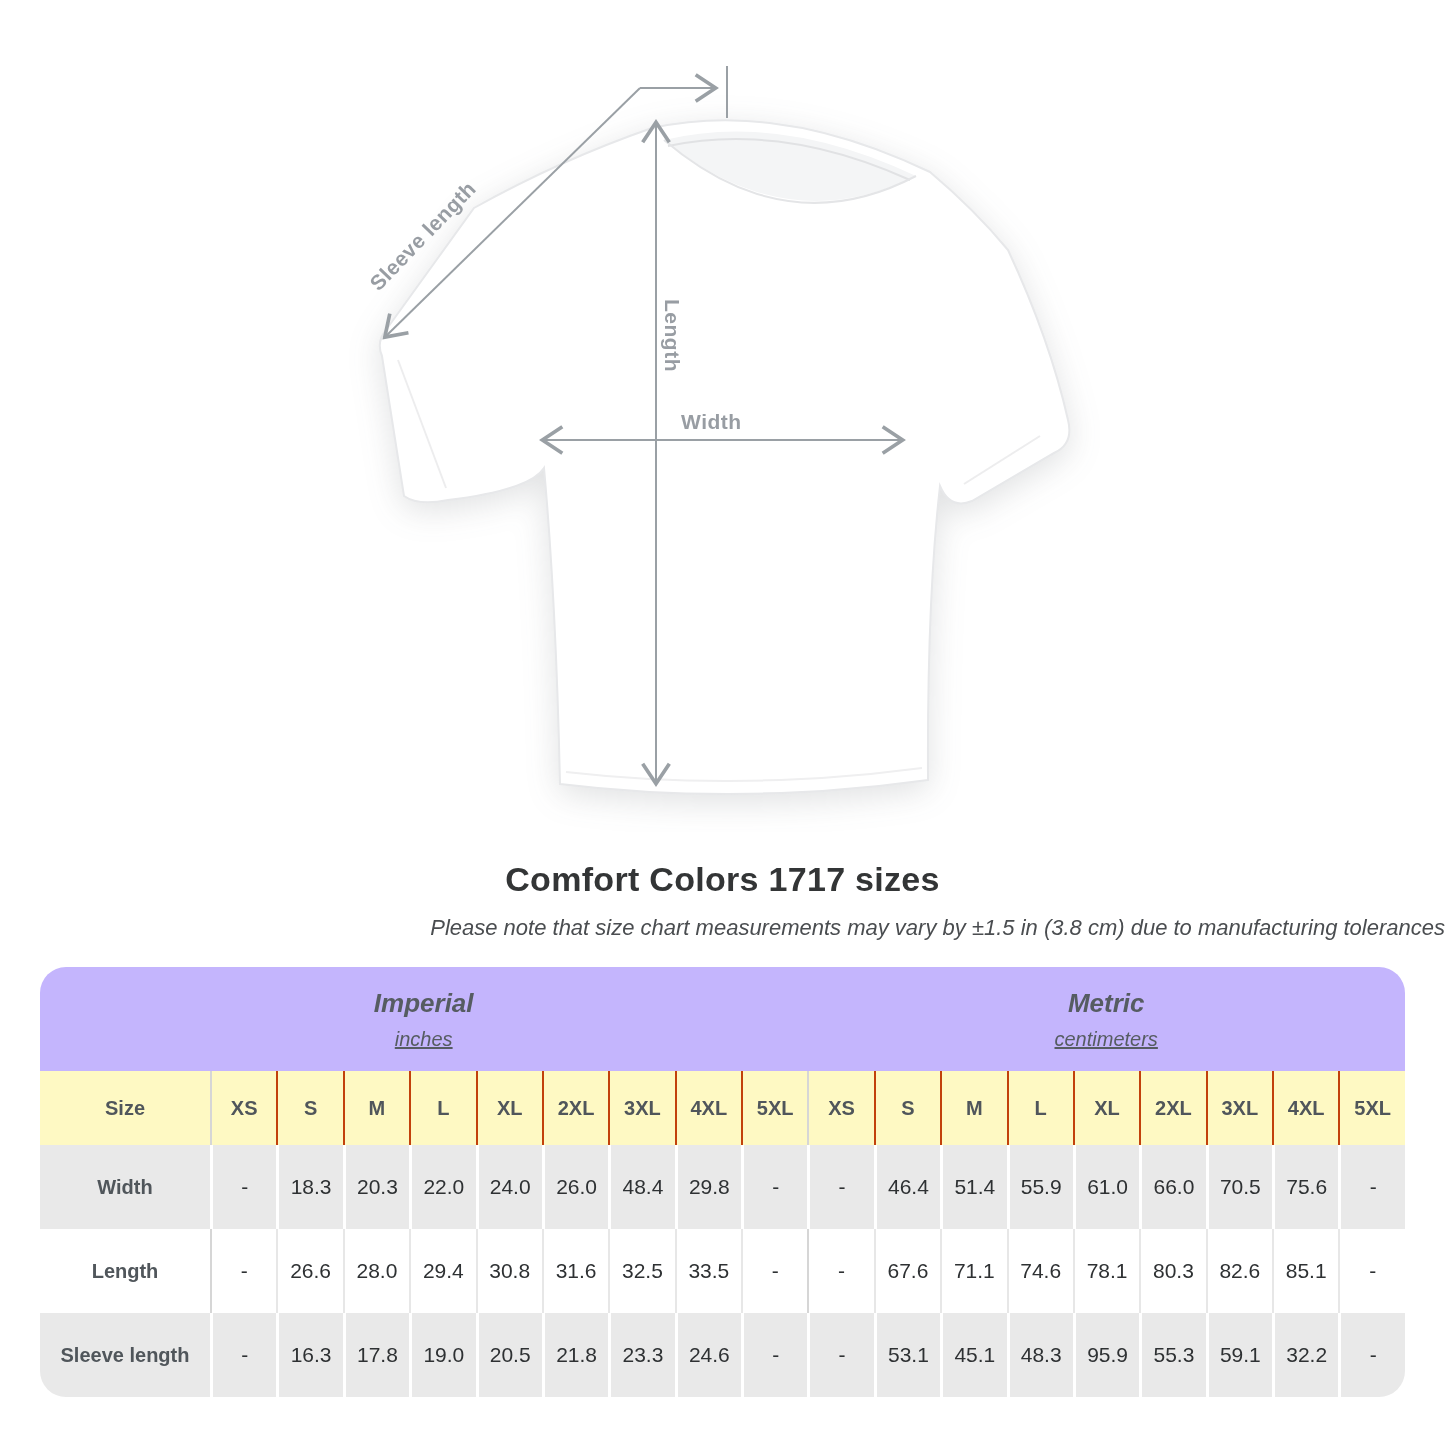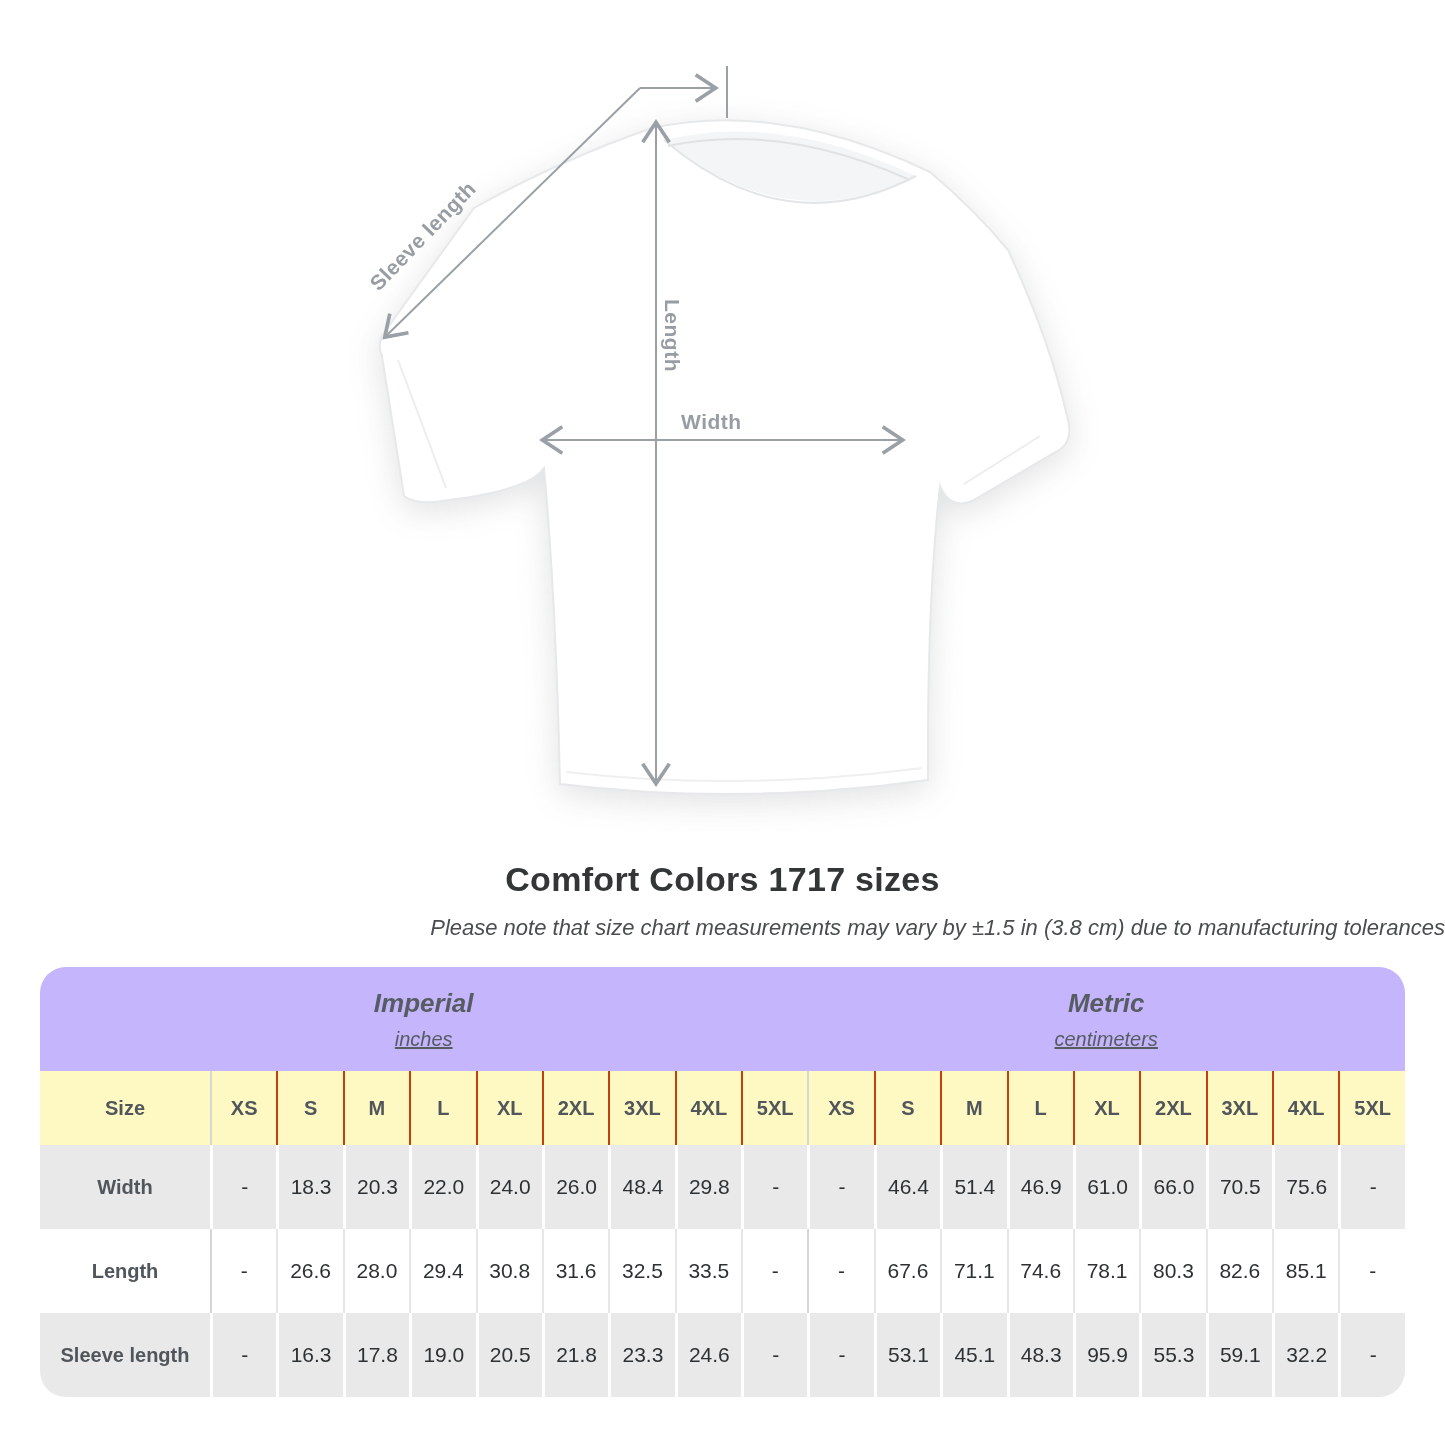--- a/index.html
+++ b/index.html
@@ -185,21 +185,21 @@
             <td>20.3</td>
             <td>22.0</td>
             <td>24.0</td>
             <td>26.0</td>
             <td>48.4</td>
             <td>29.8</td>
             <td>-</td>
             <td class="sep-strong">-</td>
             <td>46.4</td>
             <td>51.4</td>
-            <td>46.9</td>
+            <td>55.9</td>
             <td>61.0</td>
             <td>66.0</td>
             <td>70.5</td>
             <td>75.6</td>
             <td>-</td>
           </tr>
           <tr class="row-white">
             <th>Length</th>
             <td class="sep-strong">-</td>
             <td>26.6</td>

